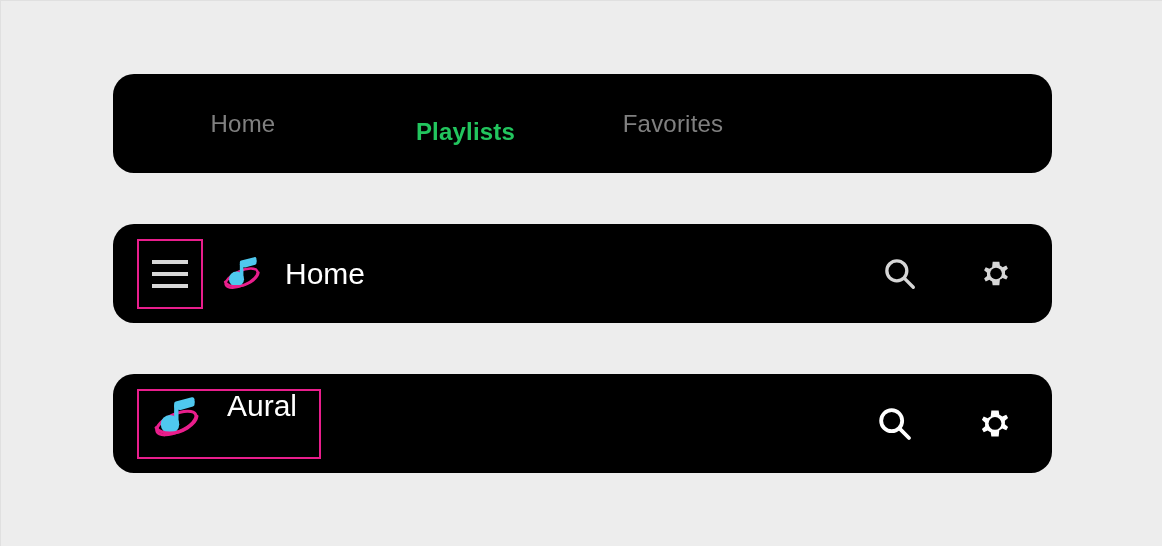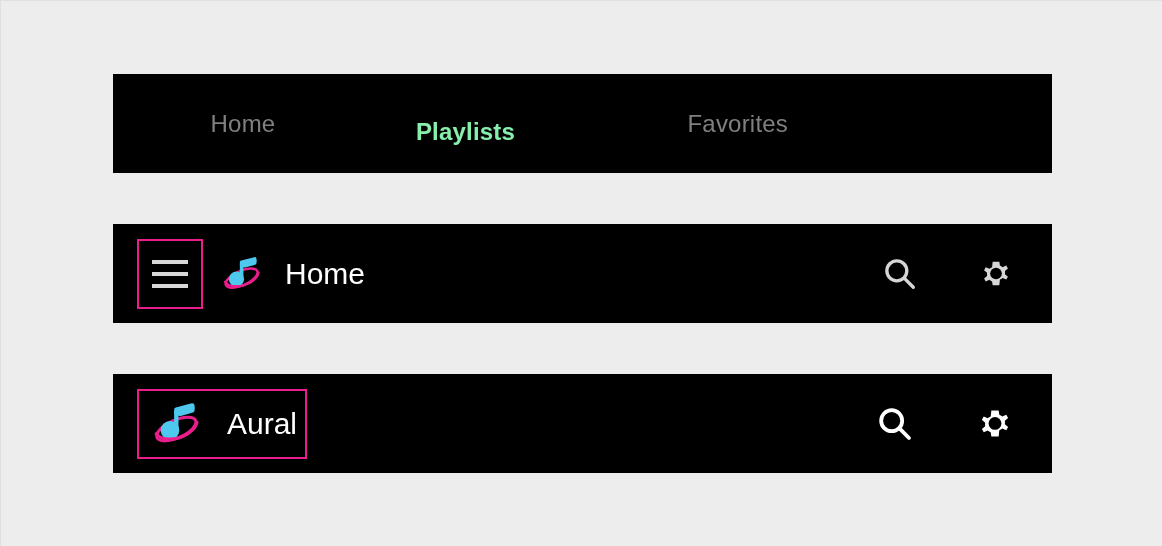--- a/index.html
+++ b/index.html
@@ -26,44 +26,45 @@
     height: 546px;
   }
 
   
   .bar {
     position: absolute;
     left: 112px;
     width: 939px;
     background: #000000;
     box-sizing: border-box;
+    border-radius: 21px;
   }
 
   
   #tabbar {
     top: 73px;
     height: 99px;
     display: flex;
     align-items: center;
   }
   .tab {
     flex: 0 0 auto;
     text-align: center;
     font-size: 24px;
     letter-spacing: 0.2px;
     line-height: 1;
     white-space: nowrap;
     cursor: pointer;
     user-select: none;
   }
   .tab.inactive { color: #808080; font-weight: 400; }
-  .tab.active   { color: #86efac; font-weight: 700; margin-top: 16px; }
+  .tab.active   { color: #22c55e; font-weight: 700; margin-top: 16px; }
   #tab-0 { width: 260px; }
   #tab-1 { width: 185px; }
-  #tab-2 { width: 230px; text-align: right; }
+  #tab-2 { width: 230px; }
   #tab-3 { width: 200px; }
 
   
   #appbar-menu {
     top: 223px;
     height: 99px;
     display: flex;
     align-items: center;
   }
   
@@ -126,24 +127,24 @@
     font-weight: 400;
     line-height: 1;
     white-space: nowrap;
     user-select: none;
   }
   #appbar-title { margin-left: 20px; }
 
   
   #brand-chip {
     display: flex;
-    align-items: center;
+    align-items: flex-start;
     height: 70px;
     margin-left: 24px;
-    padding-right: 8px;
+    padding-right: 22px;
     cursor: pointer;
   }
   #brand-title {
     margin-left: 22px;
     font-size: 30px;
     font-weight: 400;
   }
 
   
   .icon-btn {

